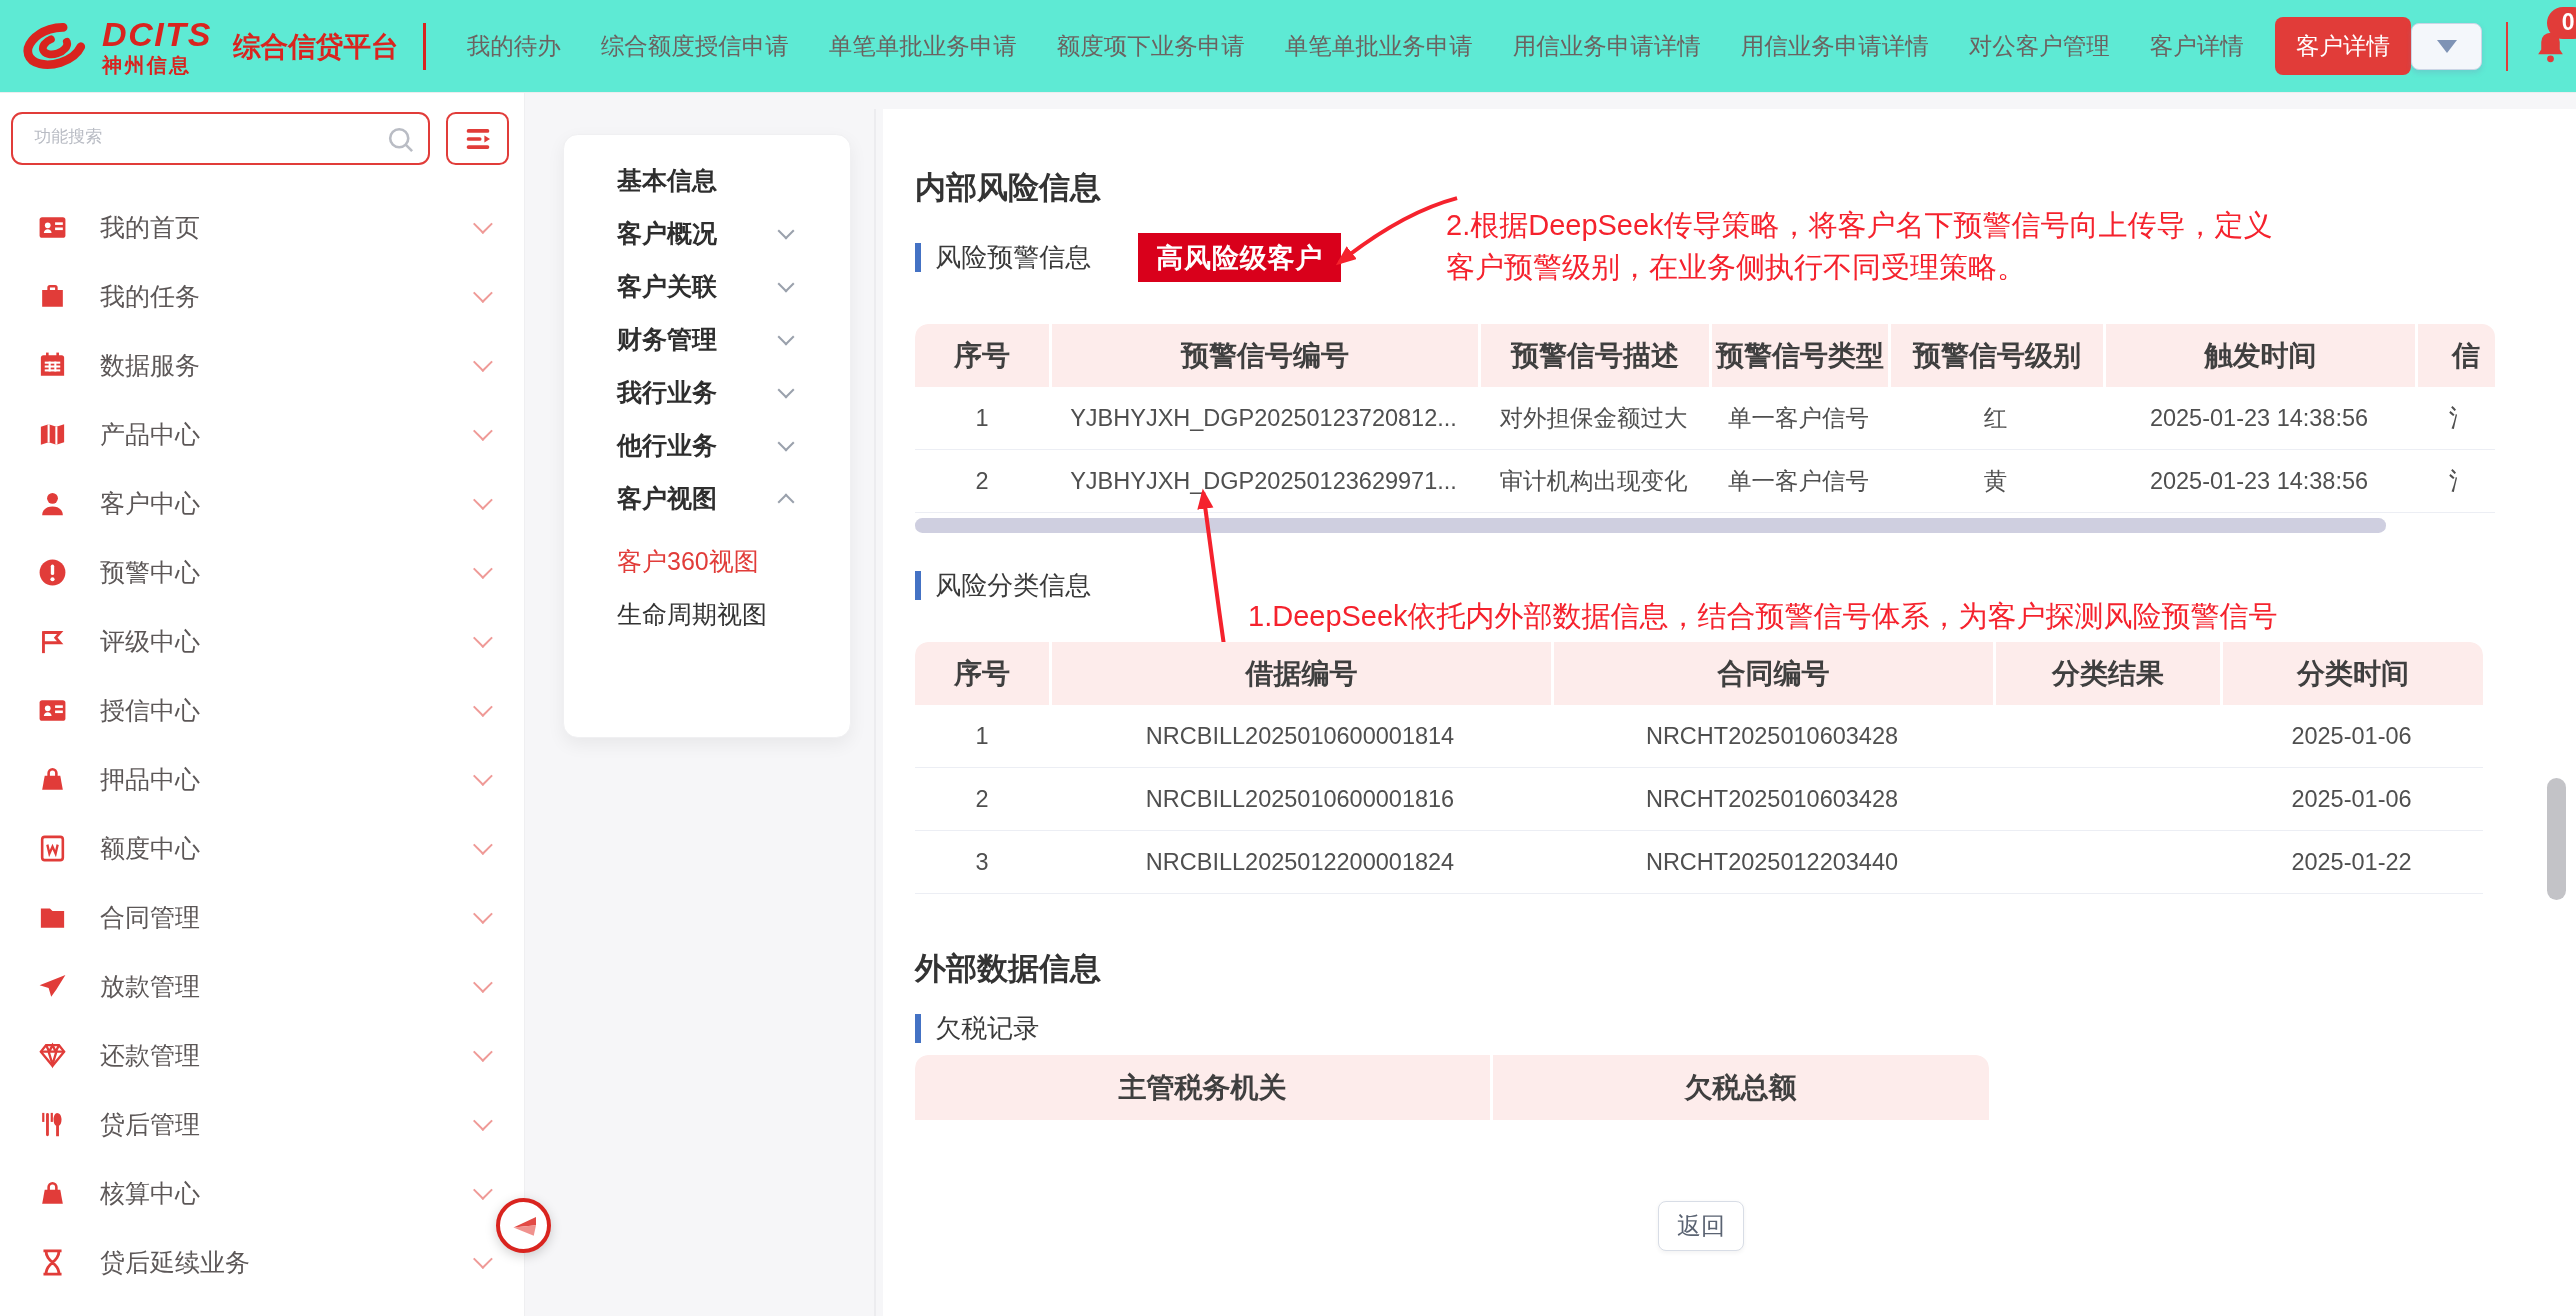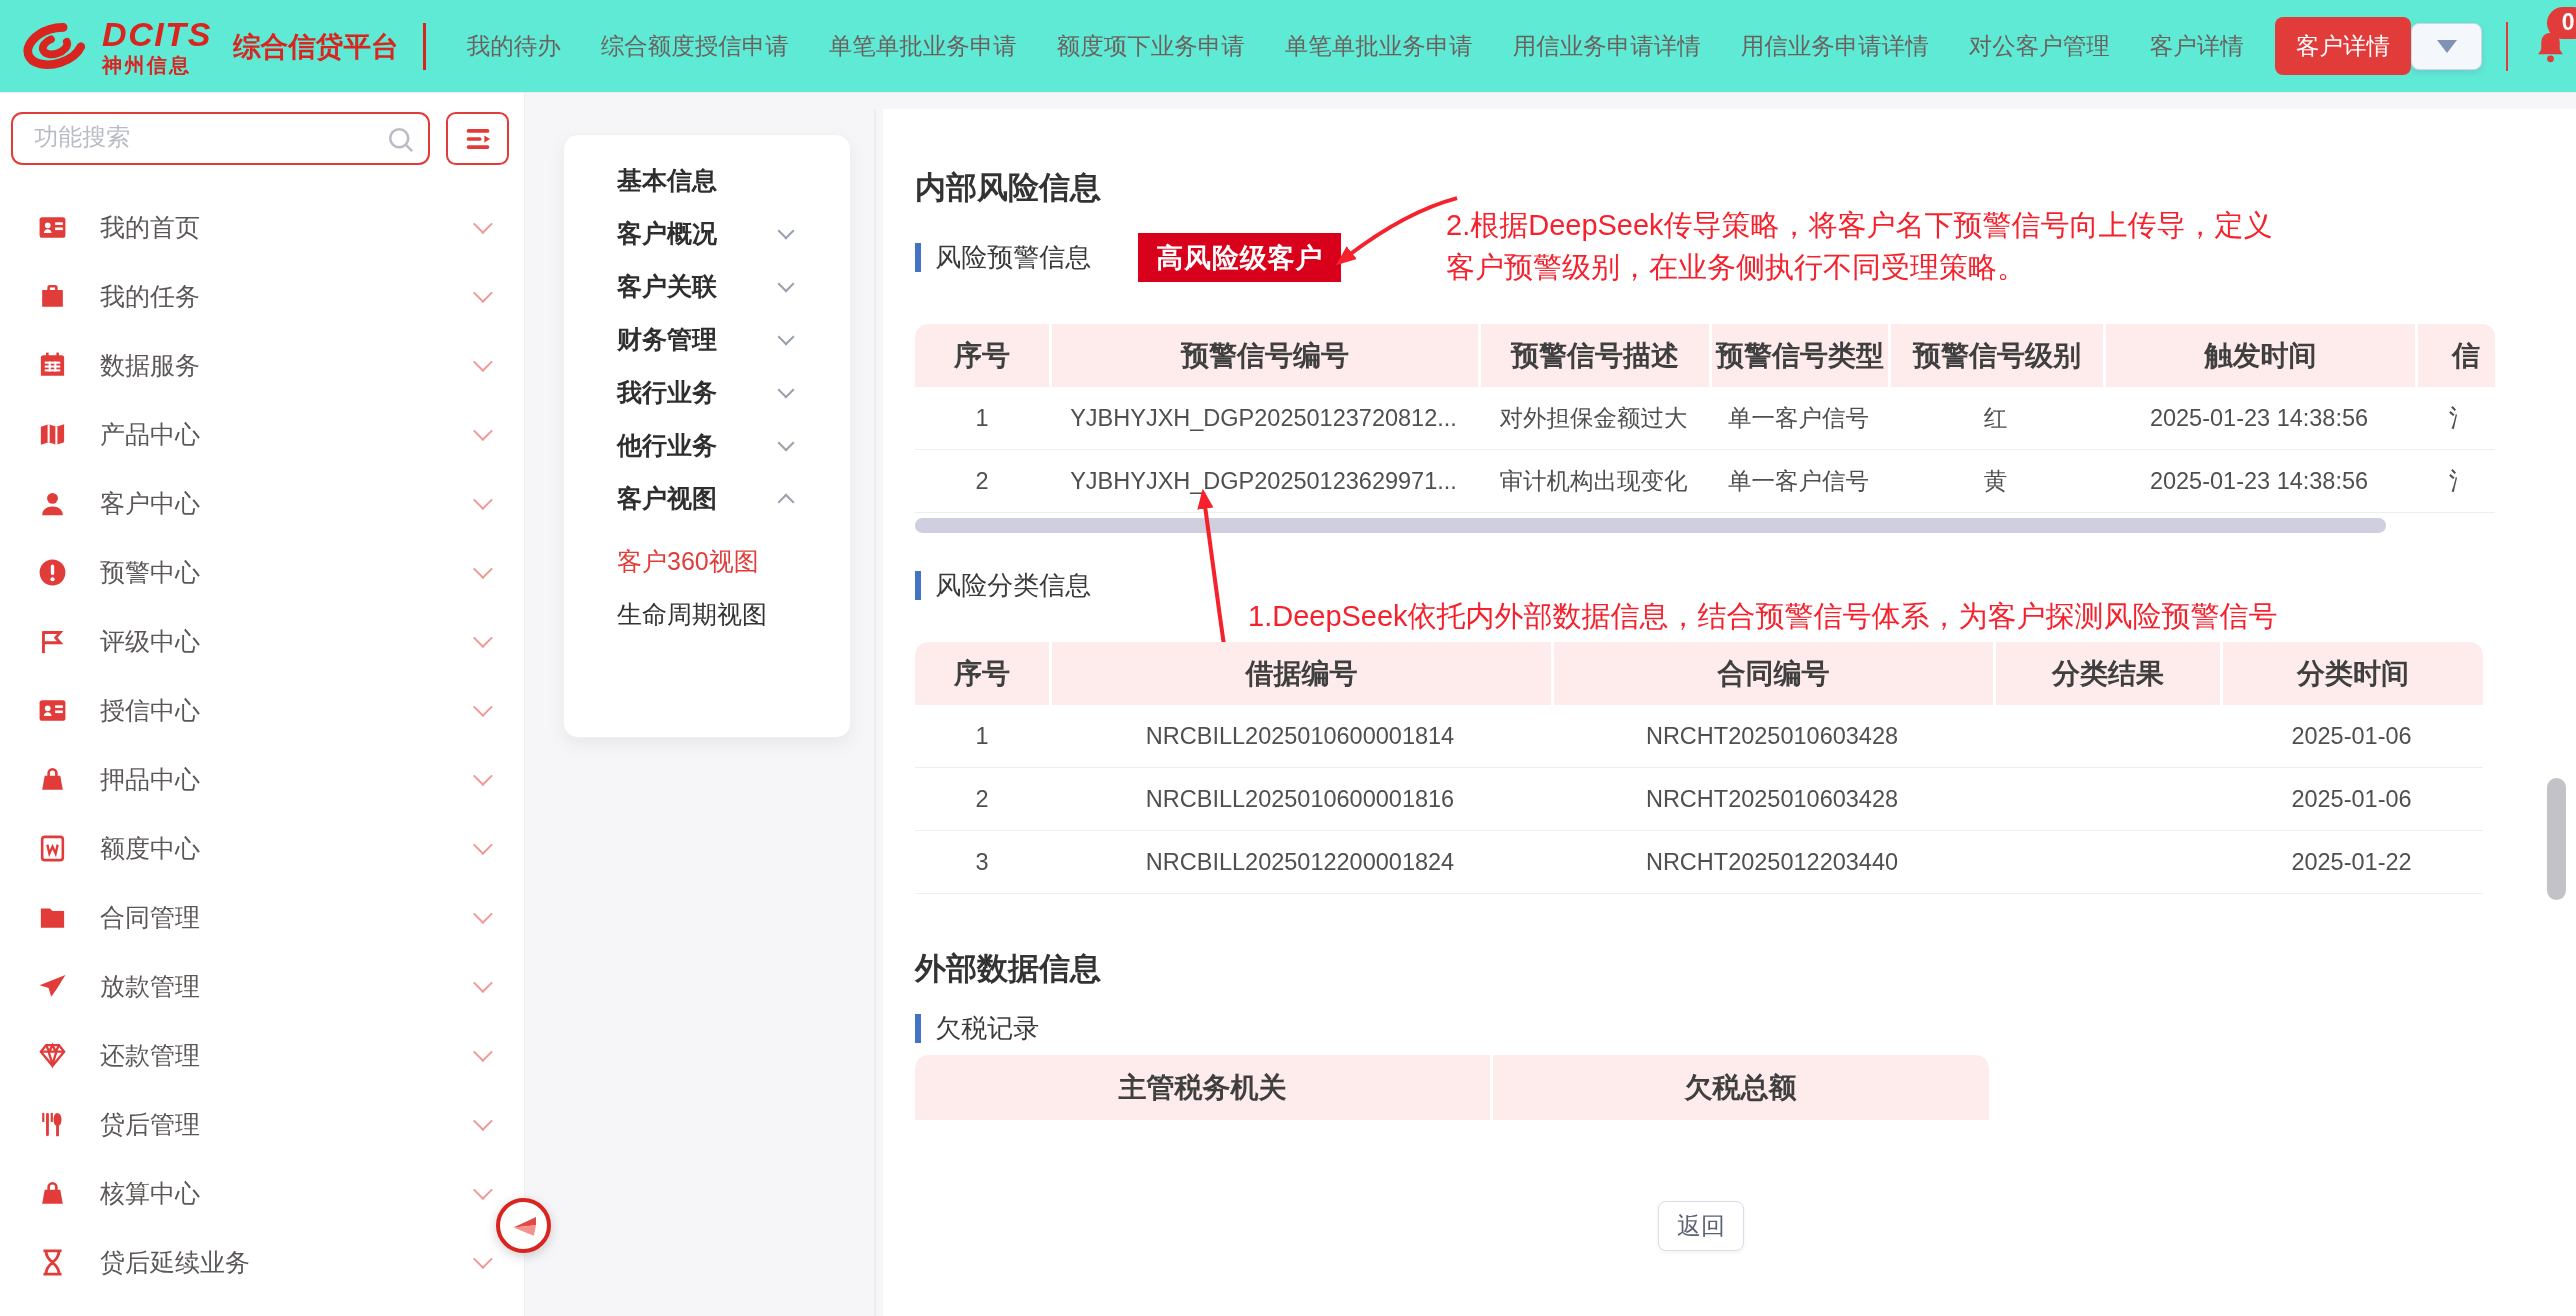--- a/index.html
+++ b/index.html
@@ -32,21 +32,21 @@
   .bell-badge { position:absolute; top:-21px; left:14.6px; min-width:42px; height:32px;
     background:#e13c39; color:#fff; border-radius:18px; font-size:23px; font-weight:bold;
     display:flex; align-items:center; justify-content:center; padding:0 8px; }
 
   
   .sidebar { position:absolute; left:0; top:93px; width:525px; height:1224px;
     background:#fff; border-right:1.6px solid #efeff1; z-index:10; }
   .search-row { display:flex; align-items:center; gap:16px; padding:19.4px 14.6px 8px 11.3px; }
   .search-box { position:relative; flex:1; }
   .search-input { width:100%; height:53px; border:2.4px solid #e13c39; border-radius:11.3px;
-    padding:0 49px 4px 21px; font-size:24px; color:#666; background:#fff; outline:none; }
+    padding:0 49px 4px 21px; font-size:17px; color:#666; background:#fff; outline:none; }
   .search-input::placeholder { color:#b9bcc4; }
   .search-ico { position:absolute; right:14.6px; top:11.3px; width:31px; height:31px; }
   .menu-btn { width:63px; height:53px; border:2.4px solid #e13c39; border-radius:9.7px;
     background:#fff; display:flex; align-items:center; justify-content:center; }
   .menu-btn svg { width:34px; height:34px; }
   .side-list { margin-top:19.4px; }
   .side-item { height:69px; display:flex; align-items:center; padding:0 34px 0 37px; cursor:pointer; }
   .sicon { width:31px; height:31px; flex:0 0 auto; }
   .sicon svg { width:31px; height:31px; }
   .slabel { margin-left:32px; font-size:25px; color:#5c5757; }

